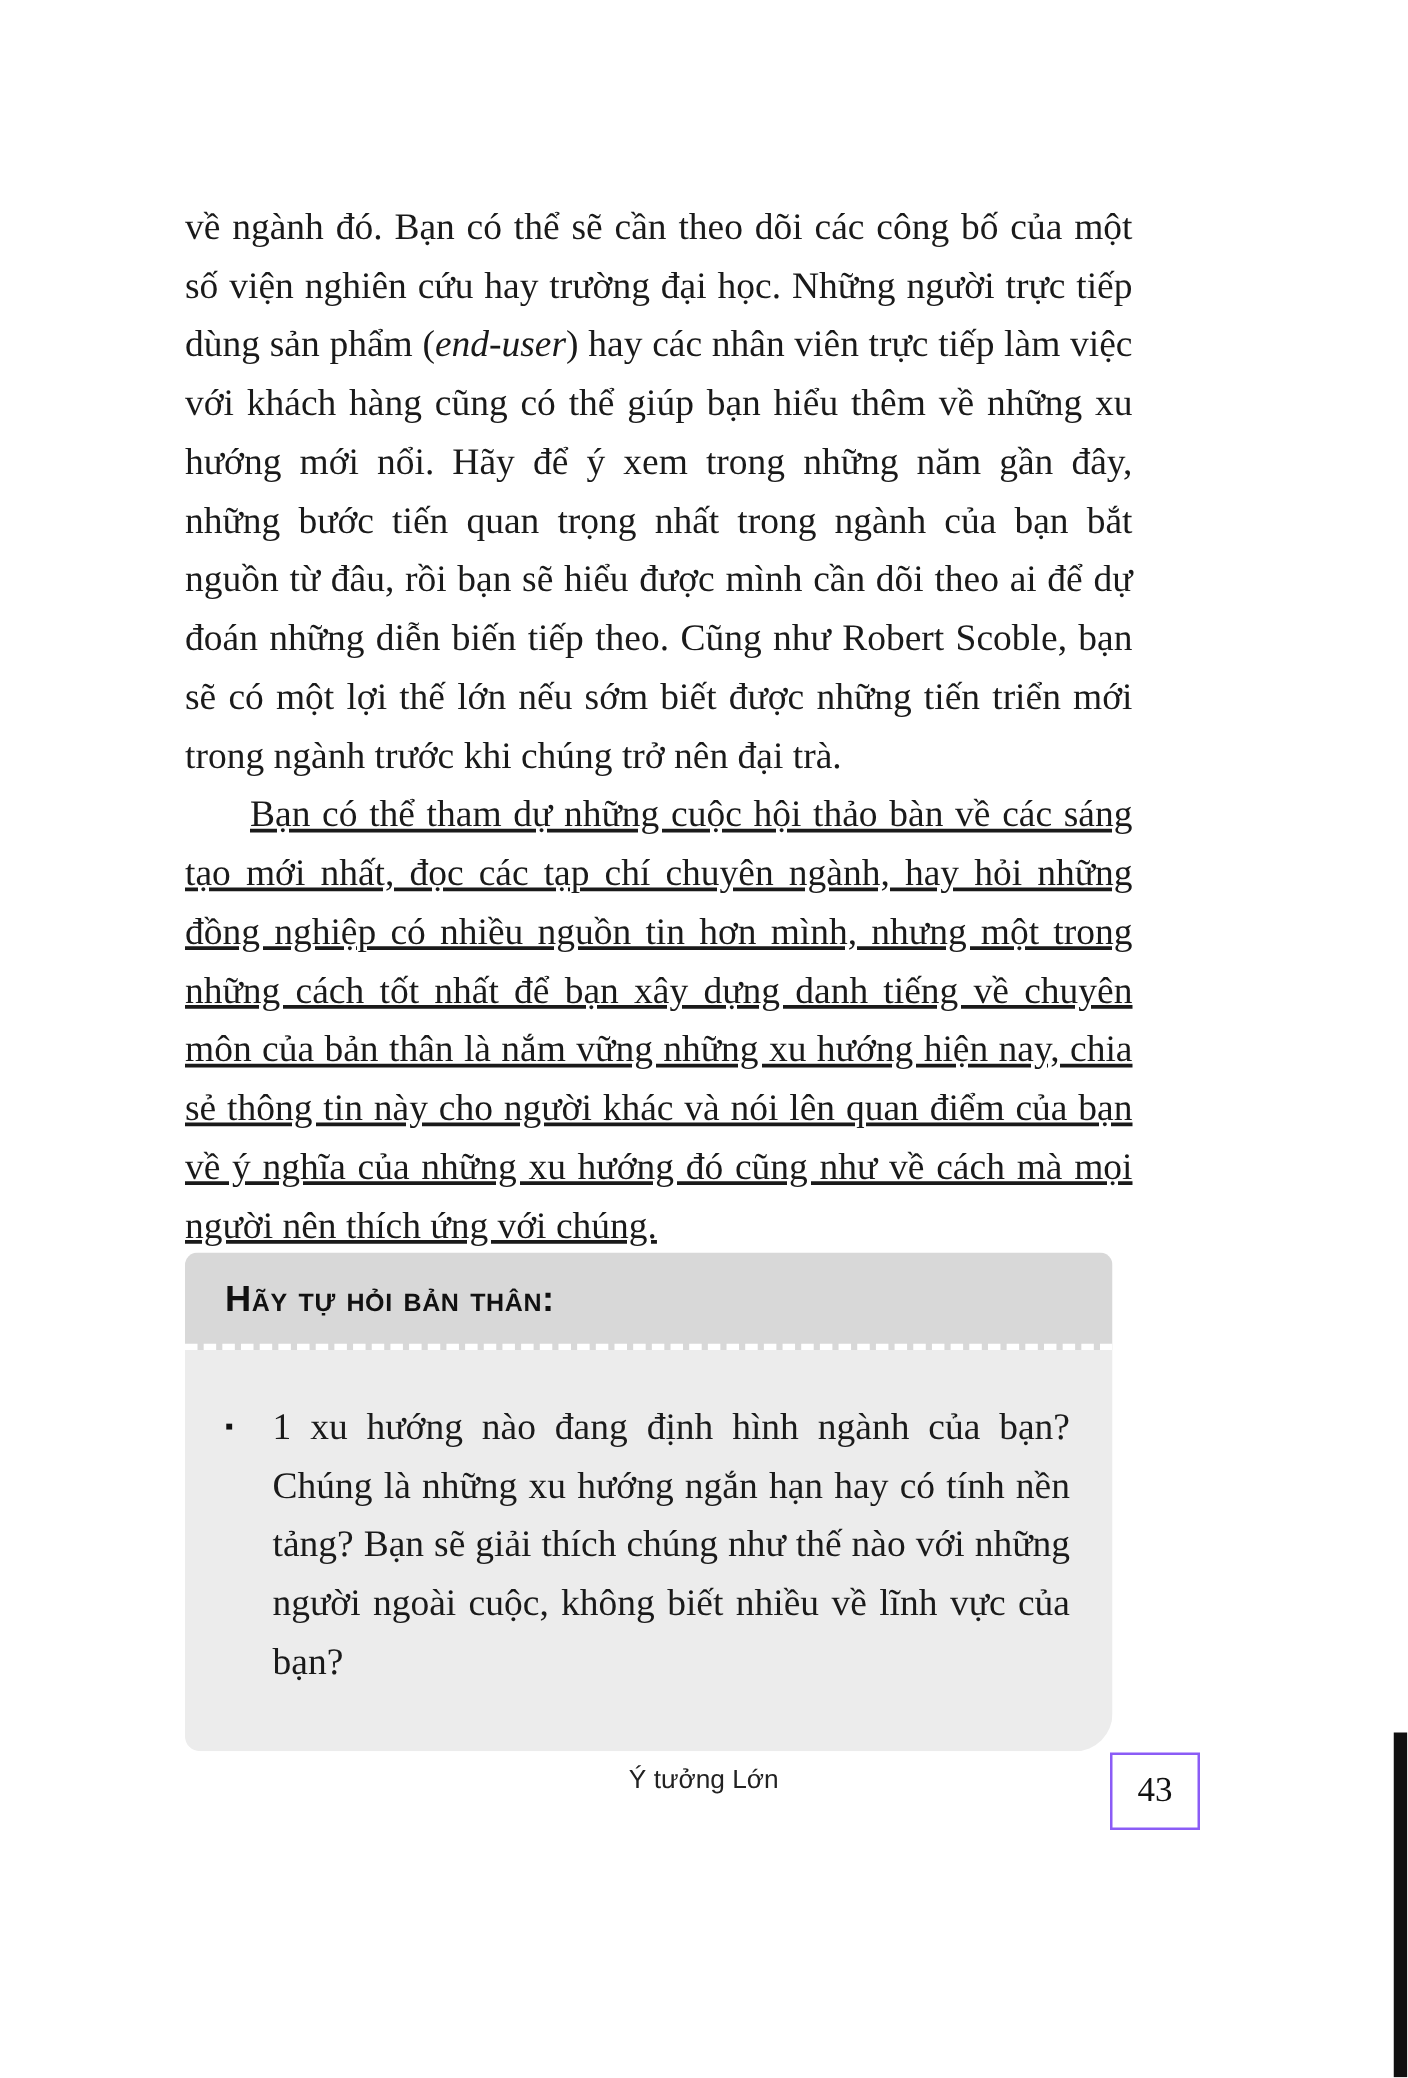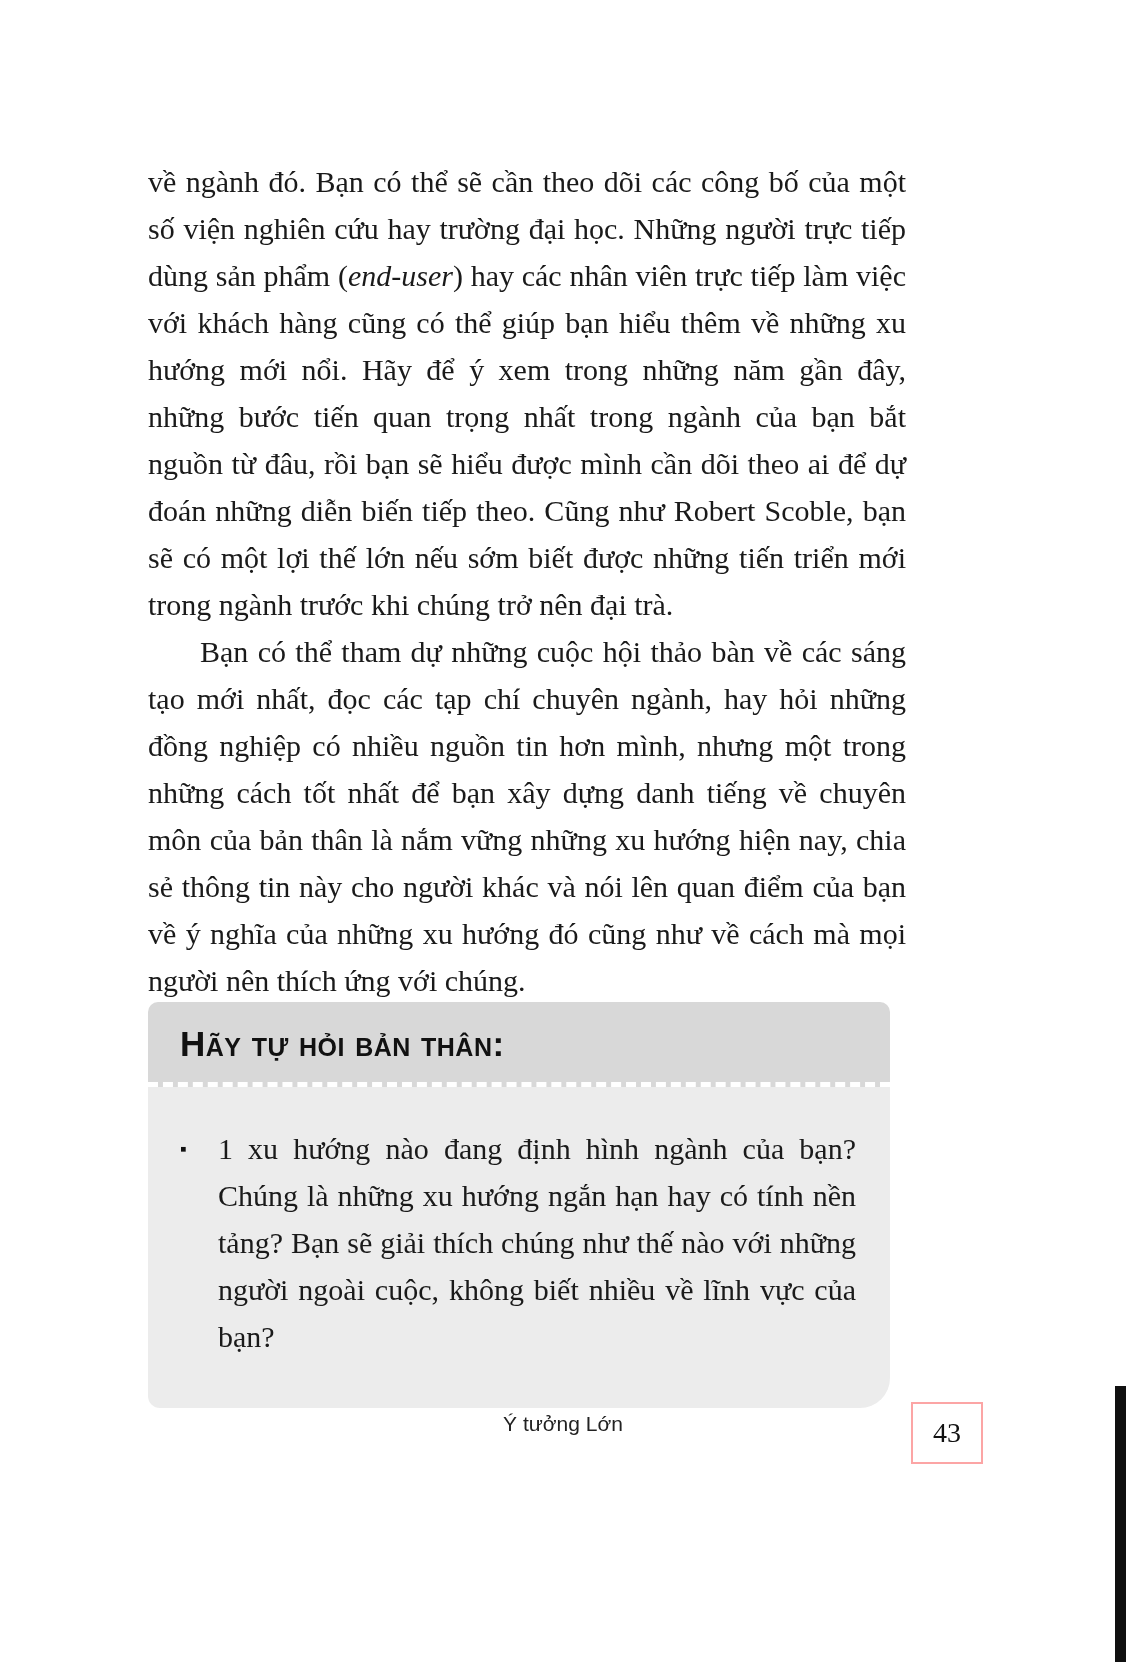--- a/index.html
+++ b/index.html
@@ -27,41 +27,42 @@
     line-height: 47px;
     text-align: justify;
     text-justify: inter-word;
   }
   .text-block p {
     margin: 0;
     padding: 0;
   }
   .text-block p.indent {
     text-indent: 52px;
+    text-decoration: underline;
   }
 
   
   .callout {
     position: absolute;
     left: 148px;
     top: 1002px;
     width: 742px;
     border-radius: 10px 10px 30px 12px;
     overflow: hidden;
   }
   .callout-header {
     background: #d8d8d8;
     padding: 22px 32px 18px 32px;
     border-bottom: 5px dashed #ffffff;
   }
   .callout-title {
     font-family: "Liberation Sans", sans-serif;
     font-weight: bold;
     font-variant: small-caps;
-    font-size: 35px;
+    font-size: 29px;
     letter-spacing: 0.5px;
     color: #111111;
     text-align: center;
   }
   .callout-body {
     background: #ececec;
     padding: 38px 34px 48px 32px;
   }
   .bullet-list {
     margin: 0;
@@ -94,25 +95,25 @@
     width: 1030px;
     top: 1412px;
     text-align: center;
     font-family: "Liberation Sans", sans-serif;
     font-size: 21px;
     color: #222222;
     padding-left: 48px;
   }
   .page-number-box {
     position: absolute;
-    left: 911px;
+    left: 888px;
     top: 1402px;
     width: 68px;
     height: 58px;
-    border: 2px solid #fca5a5;
+    border: 2px solid #8b5cf6;
     display: flex;
     align-items: center;
     justify-content: center;
   }
   .page-number {
     font-family: "Liberation Serif", serif;
     font-size: 28px;
     color: #111111;
   }
 

